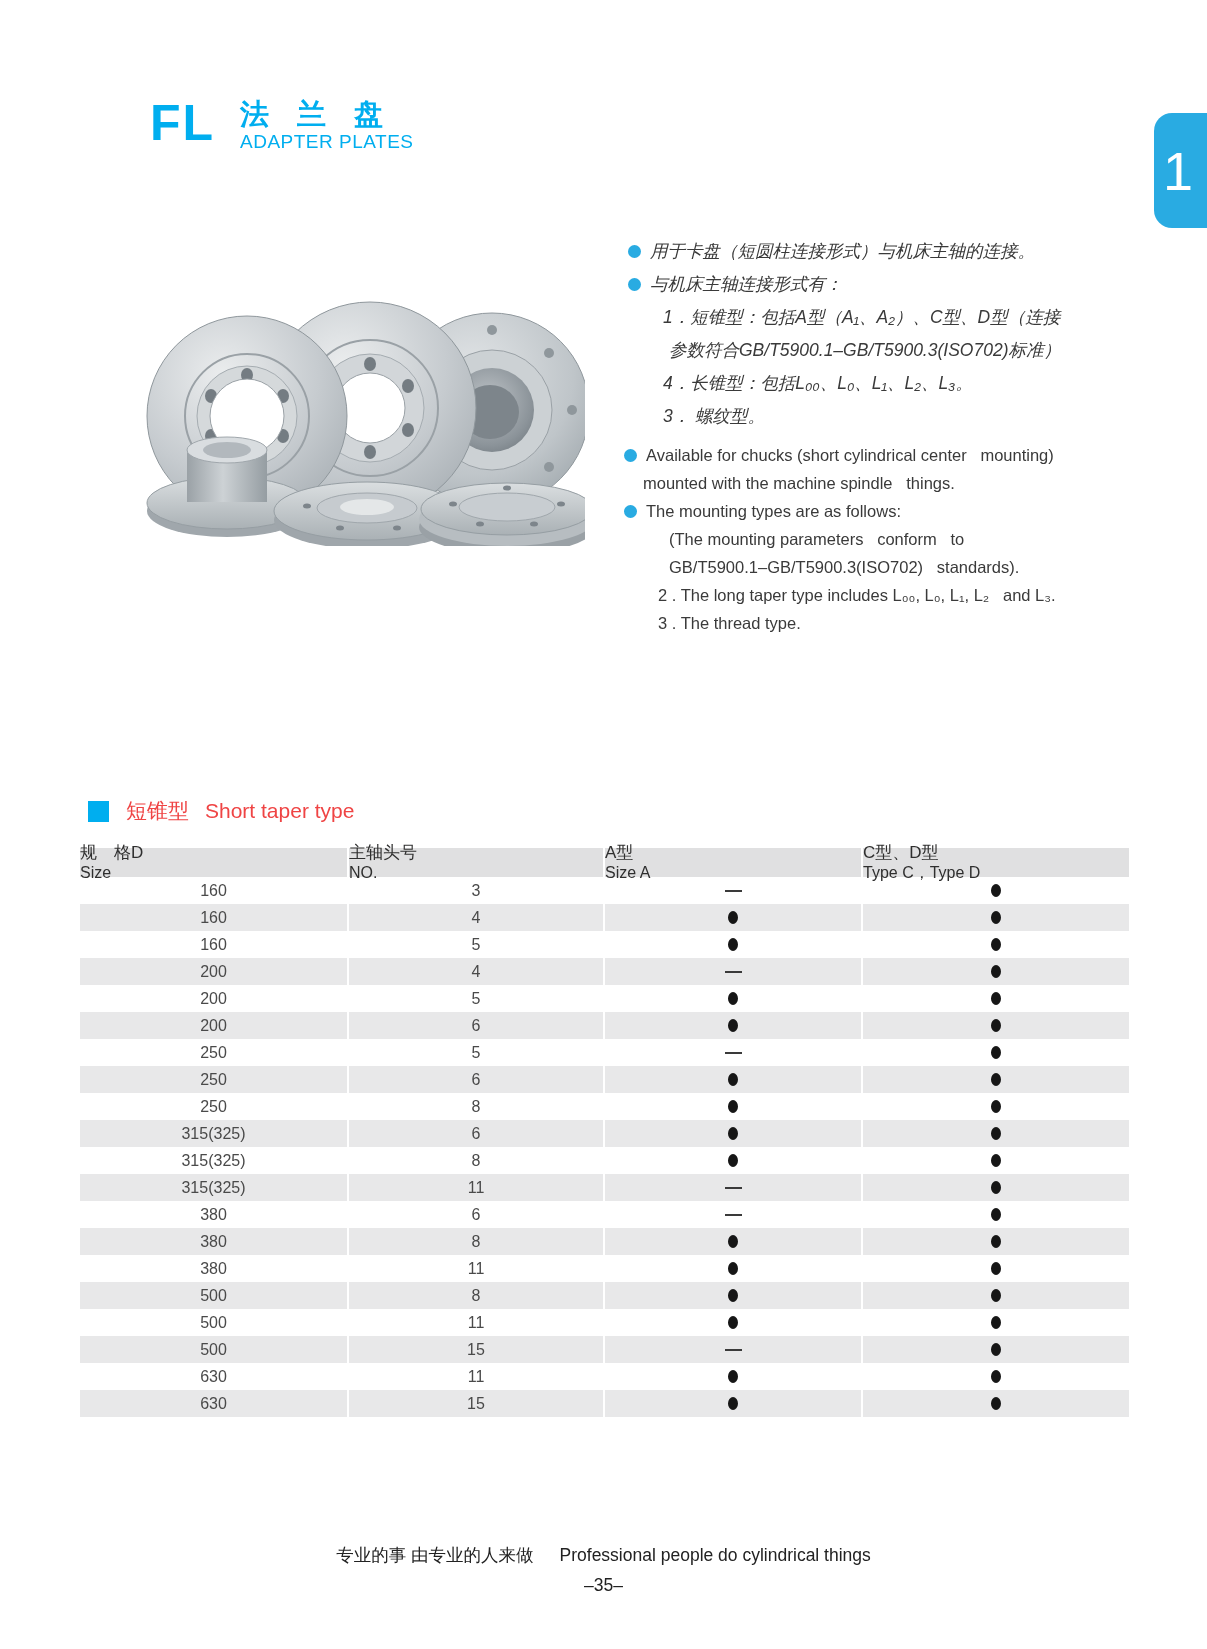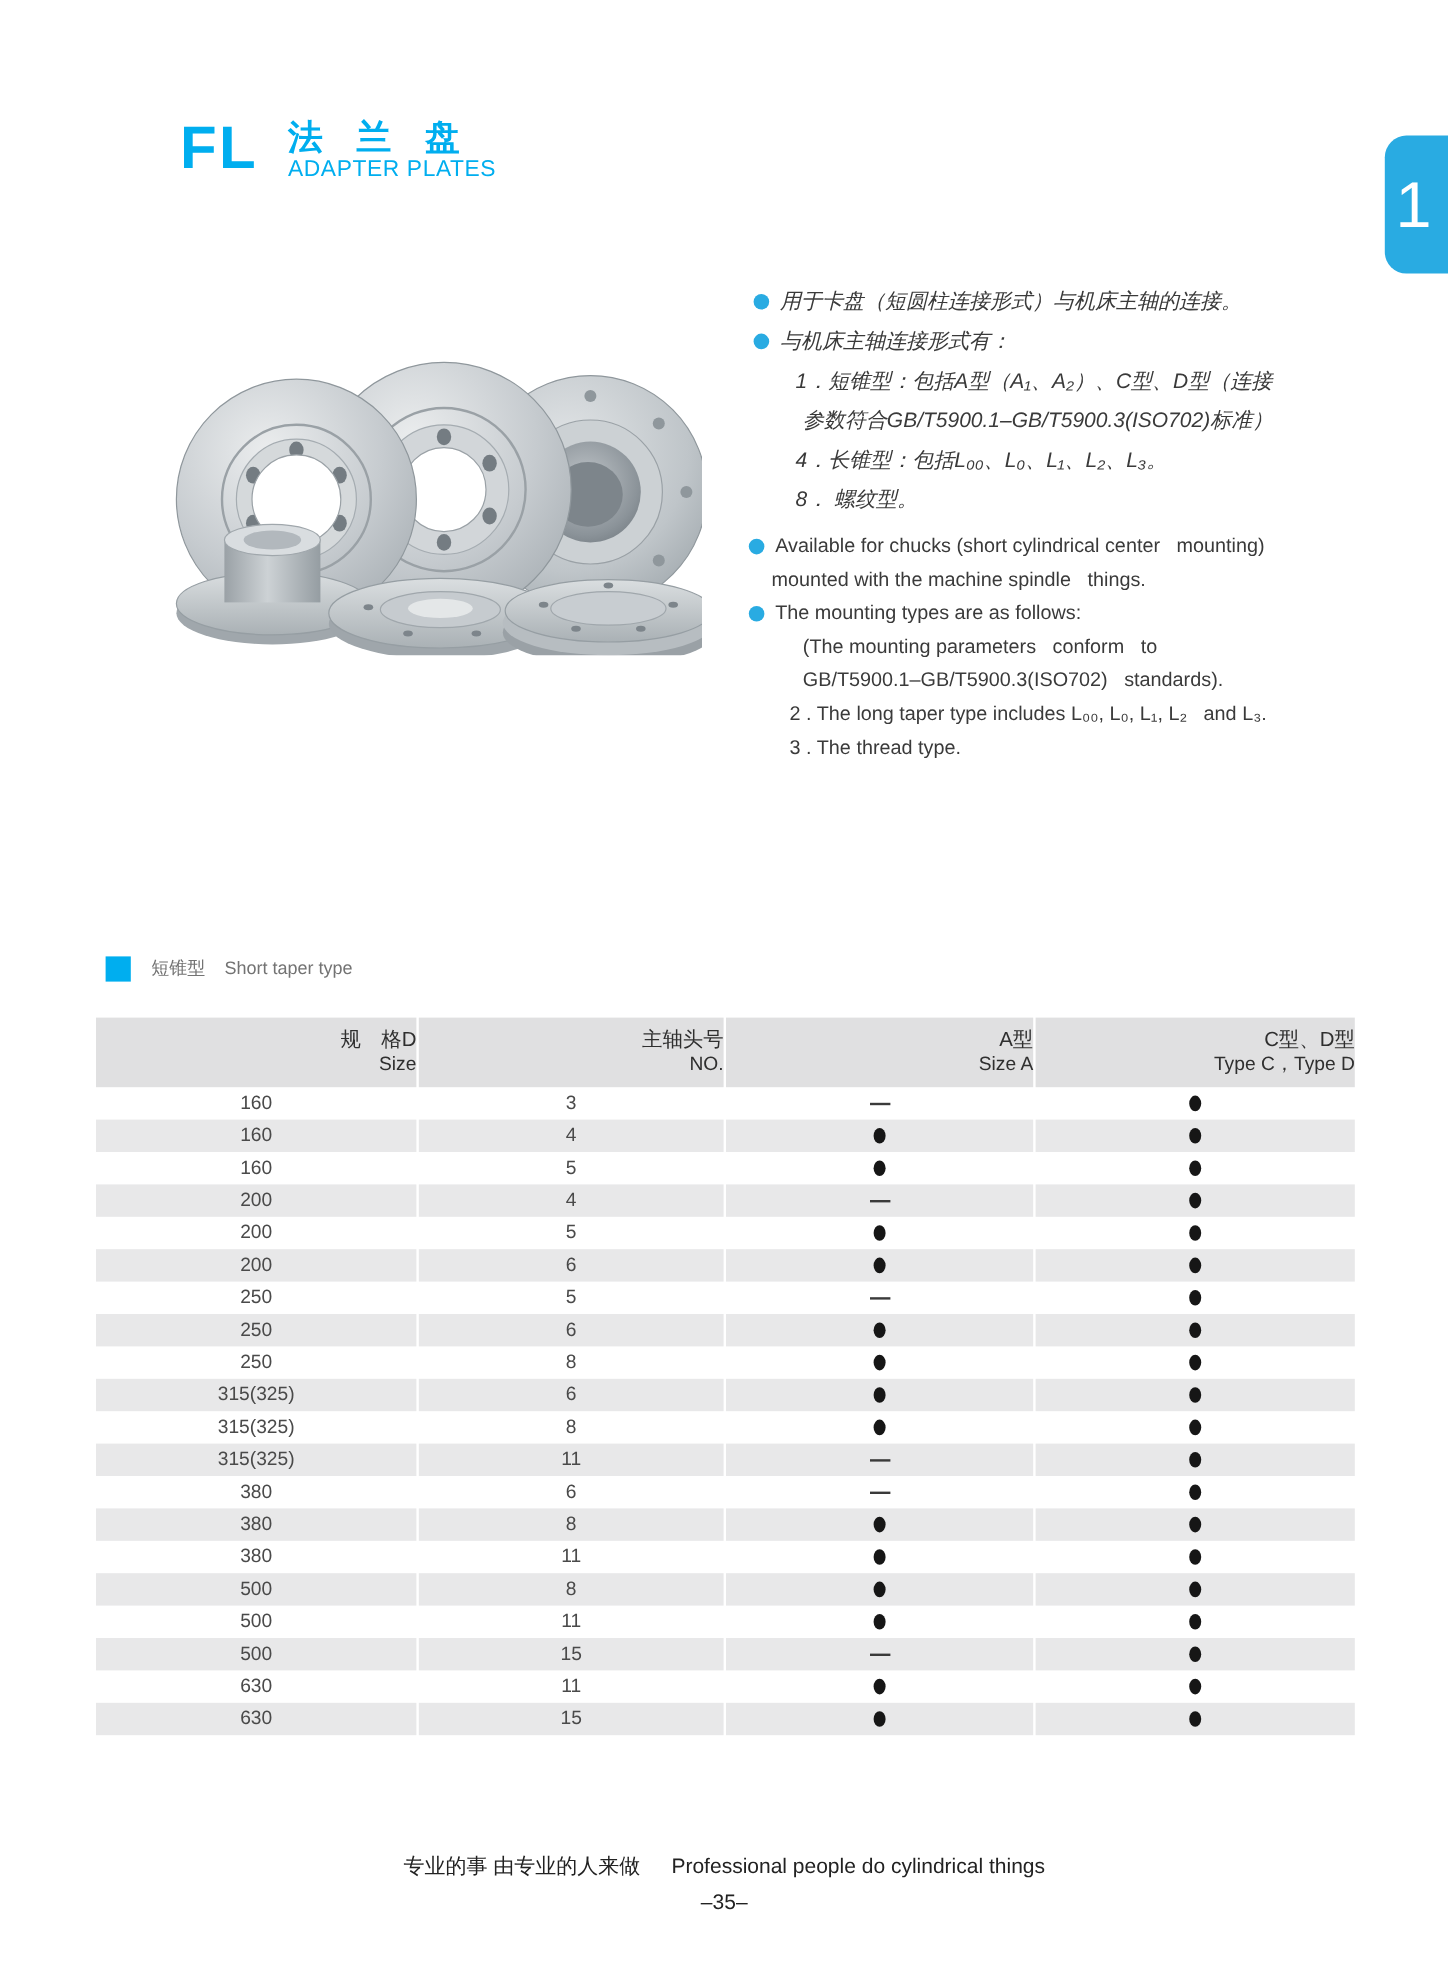--- a/index.html
+++ b/index.html
@@ -34,29 +34,29 @@
   .bullet-icon { width:13px; height:13px; border-radius:50%; background:#29ABE2; flex:none; margin-right:9px; margin-top:1px; }
   .intro-zh .it { padding-left:35px; }
   .intro-zh .c2 { padding-left:41px; }
   .intro-en .it { padding-left:34px; }
   .intro-en .c1 { padding-left:19px; }
   .intro-en .c2 { padding-left:45px; }
 
   
   .section-header { left:88px; top:797px; display:flex; align-items:center; }
   .section-square { width:21px; height:21px; background:#00AEEF; margin-right:17px; }
-  .section-title  { font-size:15px; color:#737373; }
+  .section-title  { font-size:21px; color:#ef4444; }
   .section-title .en { margin-left:16px; }
 
   
   .table { left:80px; top:848px; width:1049px; }
   .thead, .trow { display:grid; grid-template-columns:267px 254px 256px 266px; column-gap:2px; }
   .thcell {
-    background:#E0E0E1; height:58px; display:flex; flex-direction:column;
-    align-items:flex-end; justify-content:center; line-height:1.25;
+    background:#E0E0E1; height:29px; display:flex; flex-direction:column;
+    align-items:flex-start; justify-content:center; line-height:1.25;
   }
   .thcell .h1 { font-size:17px; color:#2f2f2f; }
   .thcell .h2 { font-size:16px; color:#2f2f2f; }
   .trow { height:27px; }
   .tcell { display:flex; align-items:center; justify-content:center; font-size:16px; color:#4a4a4a; }
   .trow.alt .tcell { background:#E8E8E9; }
   .dot  { width:10px; height:13px; border-radius:50%; background:#161616; display:inline-block; }
   .dash { width:17px; height:2px; background:#3a3a3a; display:inline-block; }
 
   
@@ -197,21 +197,21 @@
     <div class="line it">
       <span class="line-text">1．短锥型：包括A型（A₁、A₂）、C型、D型（连接</span>
     </div>
     <div class="line c2">
       <span class="line-text">参数符合GB/T5900.1–GB/T5900.3(ISO702)标准）</span>
     </div>
     <div class="line it">
       <span class="line-text">4．长锥型：包括L₀₀、L₀、L₁、L₂、L₃。</span>
     </div>
     <div class="line it">
-      <span class="line-text">8． 螺纹型。</span>
+      <span class="line-text">3． 螺纹型。</span>
     </div>
   </div>
 <div class="abs intro-en">
     <div class="line b">
       <span class="bullet-icon"></span>
       <span class="line-text">Available for chucks (short cylindrical center   mounting)</span>
     </div>
     <div class="line c1">
       <span class="line-text">mounted with the machine spindle   things.</span>
     </div>

